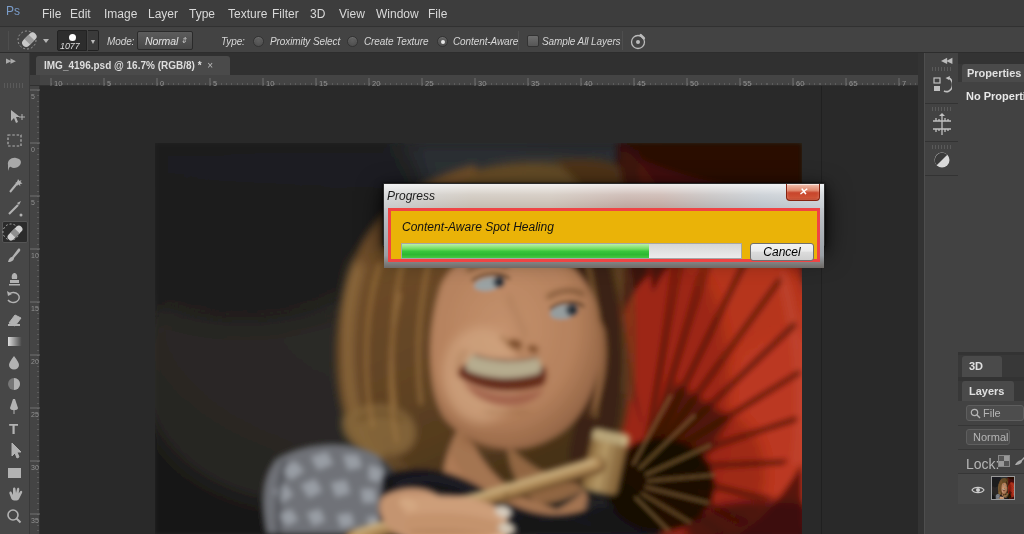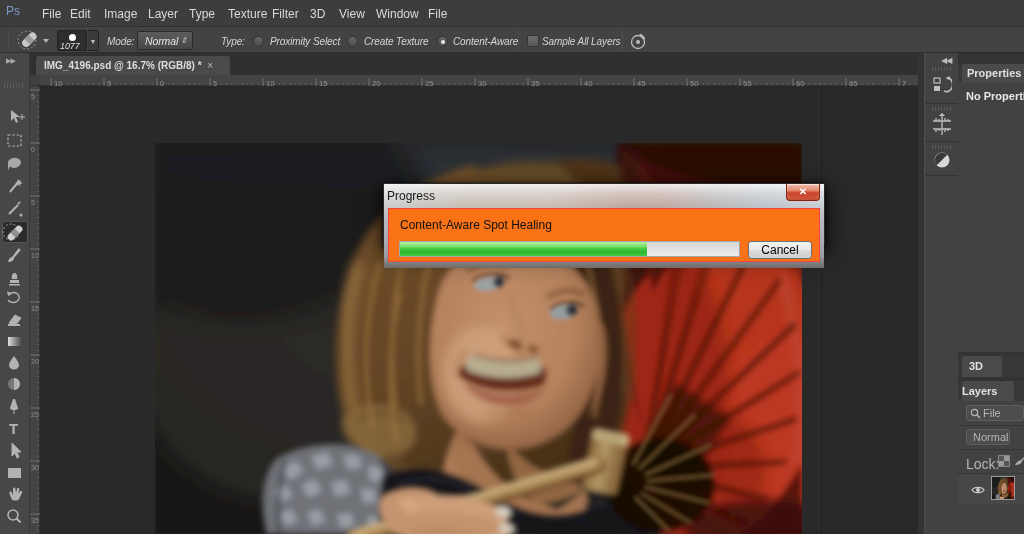--- a/index.html
+++ b/index.html
@@ -50,34 +50,34 @@
 #photo { left:155px; top:143px; width:647px; height:391px; }
 
 
 #rightgap { left:918px; top:53px; width:6px; height:481px; background:#333333; }
 #iconstrip { left:924px; top:53px; width:34px; height:481px; background:#424242; border-left:1px solid #4e4e4e;}
 #rpanel { left:958px; top:53px; width:66px; height:481px; background:#3a3a3a; }
 
 
 #dlg { left:383px; top:183px; width:442px; height:63px;
   box-shadow:0 8px 26px rgba(0,0,0,0.8), 0 3px 9px rgba(0,0,0,0.65), 0 0 2px rgba(0,0,0,0.9);
-  border:1px solid #2a2a2a; border-radius:1px; }
+  border:1px solid #2a2a2a; border-radius:1px;font-style:italic; }
 #dlgframe { left:0; top:0; width:440px; height:84px;
   background:linear-gradient(180deg,#dfe2e5 0%,#b9bdc2 40%,#9aa0a6 85%, #6e6a66 100%); }
 #dlgtitle { left:0px; top:0px; width:440px; height:24px; overflow:hidden;
   background:linear-gradient(180deg, rgba(255,255,255,0.8) 0%, rgba(255,255,255,0.38) 45%, rgba(255,255,255,0.12) 100%),
              linear-gradient(90deg, #c2c4c6 0%, #bdb3a6 20%, #c0b3a6 38%, #b59a91 55%, #b79b92 63%, #b0abaa 74%, #b2bac2 86%, #bfc5cb 100%); }
 #dlgtext { left:3px; top:5px; font-size:12px; color:#1a1a1a; }
 #xbtn { left:402px; top:0px; width:34px; height:17px; border-radius:0 0 4px 4px;
   background:linear-gradient(#f2c0ae 0%, #e0896e 40%, #c8452c 55%, #ce5134 85%, #b93d22 100%);
   border:1px solid #86230f; border-top:none; color:#fff; text-align:center;
   font-size:10px; font-weight:bold; line-height:15px;
   box-shadow:inset 0 1px 0 rgba(255,255,255,0.55), inset 0 0 3px rgba(255,255,255,0.3); }
-#dlgbody { left:4px; top:24px; width:432px; height:54px; background:#f97316;
-  border:1px solid #ef4444;padding-left:9px; }
+#dlgbody { left:4px; top:24px; width:432px; height:54px; background:#eab308;
+  border:3px solid #ef4444;padding-left:9px; }
 #dlglabel { left:11px; top:9px; font-size:12px; color:#111; }
 #track { left:10px; top:32px; width:341px; height:16px; background:linear-gradient(#d6d6d6,#ececec);
   border:1px solid #a6a6a6; }
 #fill { left:0; top:0; width:247px; height:14px;
   background:linear-gradient(#b8f0a8 0%, #72dd60 35%, #39c63c 52%, #2eb832 75%, #43cb40 100%); }
 #cancel { left:359px; top:32px; width:64px; height:18px; border:1px solid #707070; border-radius:3px;
   background:linear-gradient(#f3f3f3 0%, #ebebeb 45%, #dcdcdc 50%, #cfcfcf 100%);
   font-size:12px; color:#000; text-align:center; line-height:17px; }
 </style>
 </head>
@@ -530,21 +530,21 @@
 <div class="abs" style="left:0;top:11px;width:66px;height:18px;background:#383838"></div>
 <div class="abs" style="left:4px;top:11px;width:66px;height:18px;background:#4a4a4a;border-radius:3px 0 0 0;color:#e0e0e0;font-size:11px;font-weight:bold;line-height:18px;padding-left:5px">Properties</div>
 <div class="abs" style="left:0;top:29px;width:66px;height:270px;background:#424242">
   <div class="abs" style="left:8px;top:8px;color:#e8e8e8;font-size:11px;font-weight:bold;white-space:nowrap">No Properties</div>
 </div>
 <div class="abs" style="left:0;top:299px;width:66px;height:13px;background:#333"></div>
 <div class="abs" style="left:0;top:302px;width:66px;height:22px;background:#383838"></div>
 <div class="abs" style="left:4px;top:303px;width:40px;height:21px;background:#4a4a4a;border-radius:3px 3px 0 0;color:#e0e0e0;font-size:11px;font-weight:bold;line-height:21px;padding-left:7px">3D</div>
 <div class="abs" style="left:0;top:324px;width:66px;height:4px;background:#333"></div>
 <div class="abs" style="left:0;top:328px;width:66px;height:20px;background:#383838"></div>
-<div class="abs" style="left:4px;top:328px;width:52px;height:20px;background:#4a4a4a;border-radius:3px 3px 0 0;color:#e0e0e0;font-size:11px;font-weight:bold;line-height:20px;">Layers</div>
+<div class="abs" style="left:4px;top:328px;width:52px;height:20px;background:#4a4a4a;border-radius:3px 3px 0 0;color:#e0e0e0;font-size:11px;font-weight:bold;line-height:20px;padding-left:7px">Layers</div>
 <div class="abs" style="left:0;top:348px;width:66px;height:133px;background:#424242">
   <div class="abs" style="left:8px;top:4px;width:58px;height:16px;background:#4d4d4d;border:1px solid #5e5e5e;border-radius:3px;color:#b5b5b5;font-size:11px;line-height:15px;padding-left:16px">File</div>
   <svg class="abs" style="left:12px;top:7px" width="11" height="11" viewBox="0 0 11 11">
           <circle cx="4.5" cy="4.5" r="3.2" fill="none" stroke="#b5b5b5" stroke-width="1.2"></circle>
           <path d="M7 7 l3 3" stroke="#b5b5b5" stroke-width="1.4"></path>
         </svg>
   <div class="abs" style="left:0;top:24px;width:66px;height:1px;background:#363636"></div>
   <div class="abs" style="left:8px;top:28px;width:44px;height:16px;background:#4d4d4d;border:1px solid #5e5e5e;border-radius:3px;color:#b5b5b5;font-size:11px;line-height:15px;padding-left:6px">Normal</div>
   <div class="abs" style="left:0;top:48px;width:66px;height:1px;background:#363636"></div>
   <div class="abs" style="left:8px;top:55px;color:#b5b5b5;font-size:14px">Lock:</div>

